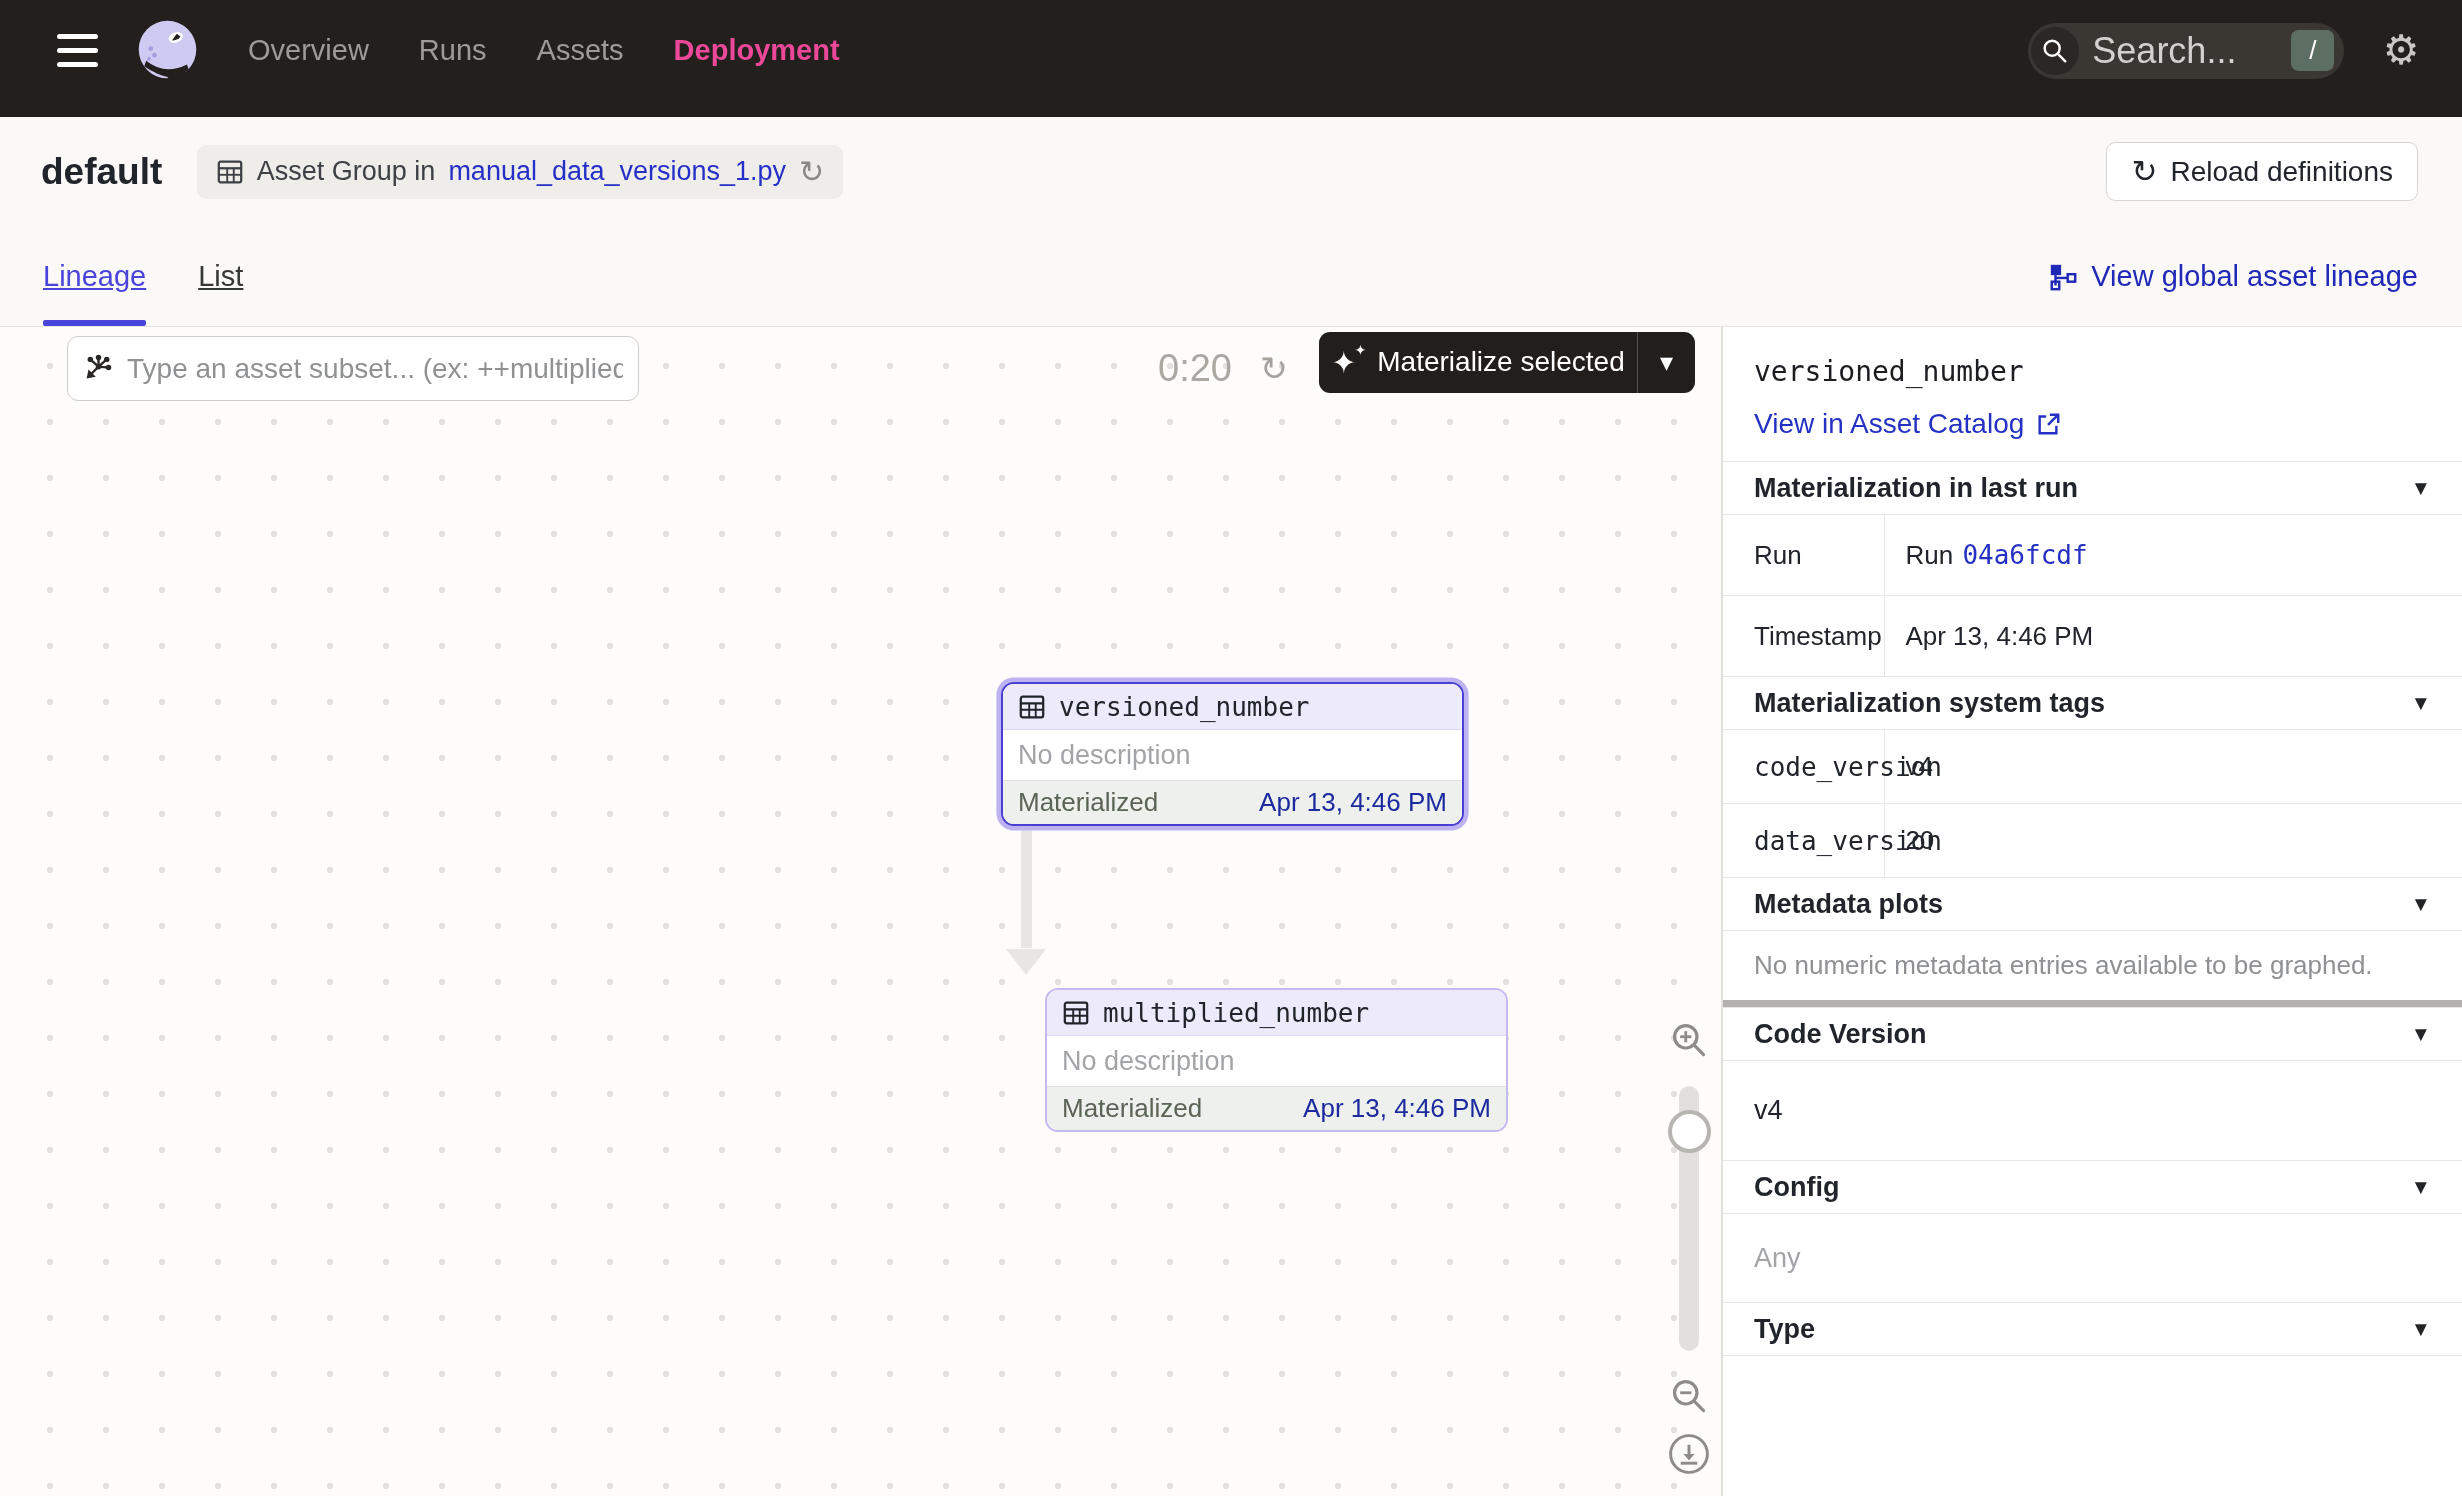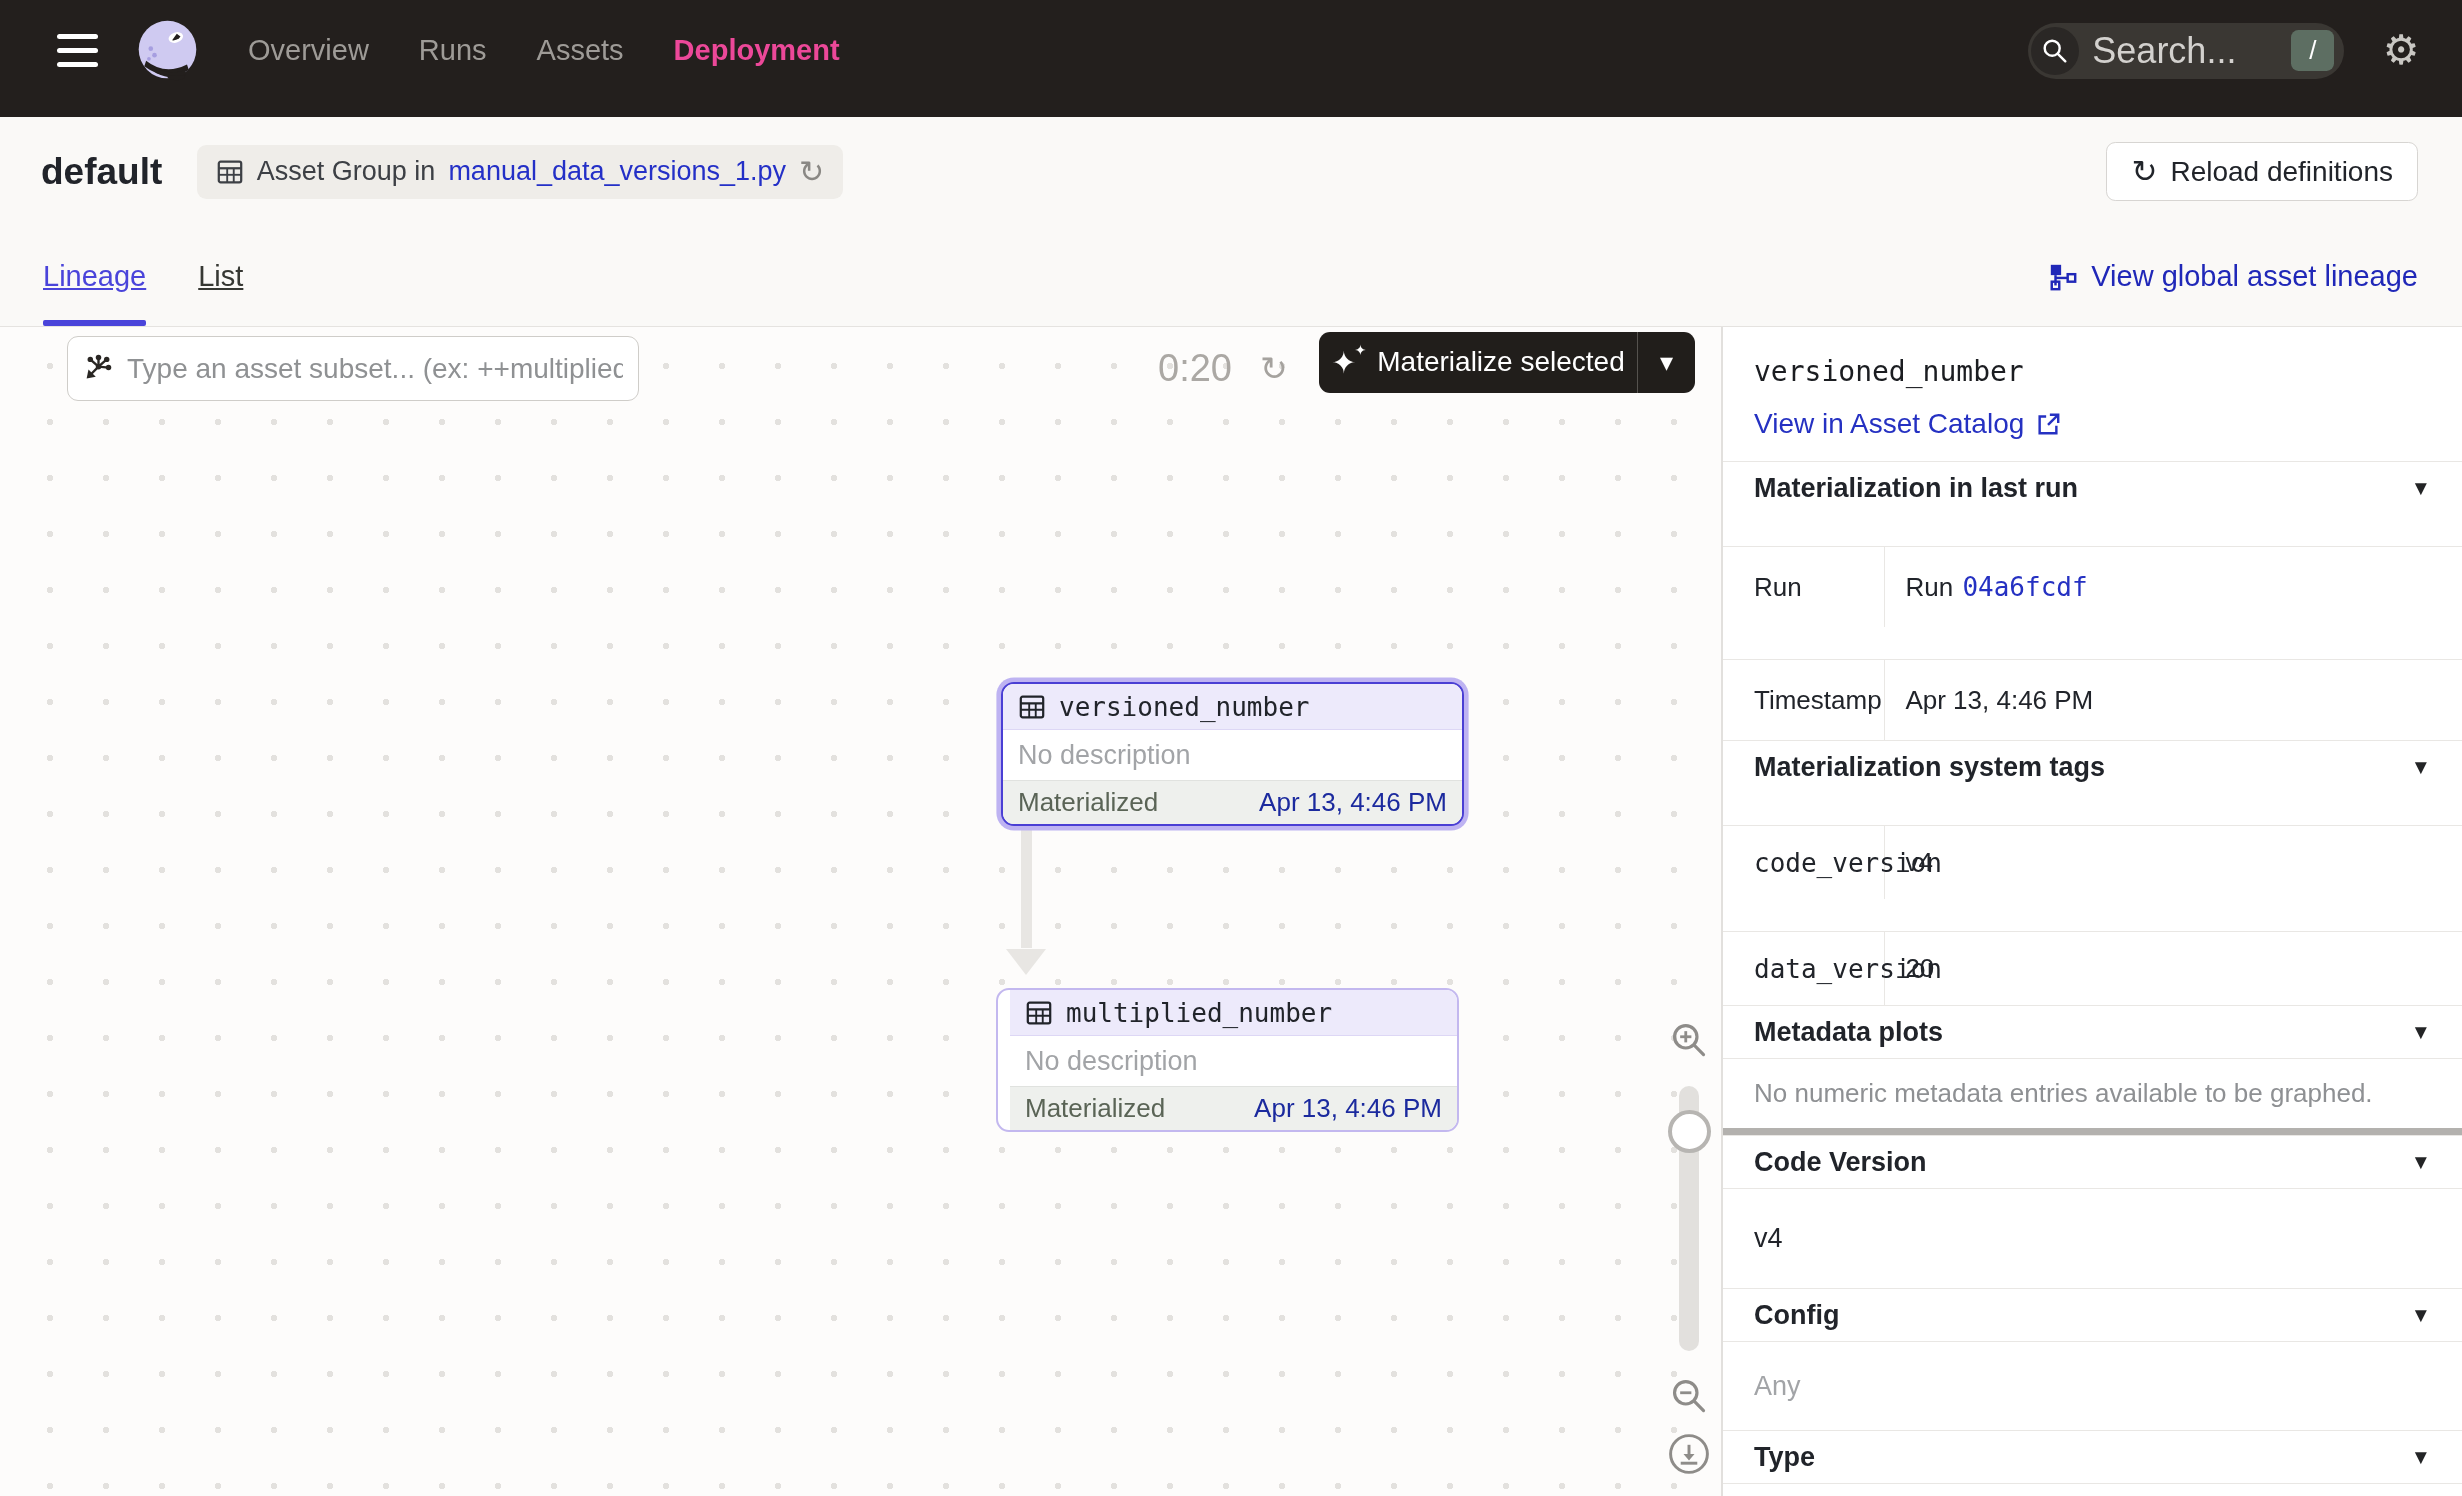--- a/index.html
+++ b/index.html
@@ -111,21 +111,21 @@
   
   .panel { position:absolute; top:327px; left:1722px; width:740px; height:1170px;
     background:#fff; border-left:0.9px solid #e2e0dd; overflow:hidden; }
   .panel-head { height:134px; padding:28px 31px 0; }
   .panel-title { font-family:"DejaVu Sans Mono",monospace; font-size:28px; color:#1b1d21; }
   .catalog-link { margin-top:20.4px; display:flex; align-items:center; gap:11px;
     color:#2531c2; font-size:28px; cursor:pointer; }
   .sec-header { display:flex; align-items:center; height:53px; padding:0 31px;
     border-top:0.9px solid #e9e7e4; font-size:27px; font-weight:700; color:#21242a; cursor:pointer; }
   .sec-header .carat { margin-left:auto; font-size:20.4px; color:#232426; }
-  .kv { display:flex; border-top:0.9px solid #e9e7e4; height:81px;margin-top:32px; }
+  .kv { display:flex; border-top:0.9px solid #e9e7e4; height:81px; }
   .kv.short { height:74px; }
   .kv .k { width:162px; flex:none; display:flex; align-items:center; padding-left:31px;
     border-right:0.9px solid #e9e7e4; font-size:26px; color:#21242a; }
   .kv .v { flex:1; display:flex; align-items:center; padding-left:20.4px; font-size:26px;
     color:#21242a; overflow:hidden; white-space:nowrap; }
   .runid { font-family:"DejaVu Sans Mono",monospace; color:#2531c2; margin-left:9.3px; cursor:pointer; }
   .pathlink { text-decoration:underline; color:#21242a; cursor:pointer; }
   .empty-row { border-top:0.9px solid #e9e7e4; height:70px; display:flex; align-items:center;
     padding:0 31px; color:#8e9093; font-size:26px; }
   .hscroll { height:7.4px; background:#b3b1ae; }
@@ -265,21 +265,21 @@
       </svg>
       <span>versioned_number</span>
     </div>
     <div class="node-desc">No description</div>
     <div class="node-status">
       <span class="st">Materialized</span>
       <span class="ts">Apr 13, 4:46 PM</span>
     </div>
   </div>
 
-  <div class="node" style="left:996px; top:661px;padding-left:12px;">
+  <div class="node" style="left:1045px; top:661px;">
     <div class="node-header">
       <svg width="28" height="28" viewBox="0 0 30 30">
         <rect x="3" y="4" width="24" height="22" rx="2" fill="none" stroke="#21242a" stroke-width="2.4"></rect>
         <line x1="3" y1="11" x2="27" y2="11" stroke="#21242a" stroke-width="2.4"></line>
         <line x1="3" y1="18" x2="27" y2="18" stroke="#21242a" stroke-width="2"></line>
         <line x1="12" y1="11" x2="12" y2="26" stroke="#21242a" stroke-width="2"></line>
         <line x1="19" y1="11" x2="19" y2="26" stroke="#21242a" stroke-width="2"></line>
       </svg>
       <span>multiplied_number</span>
     </div>

